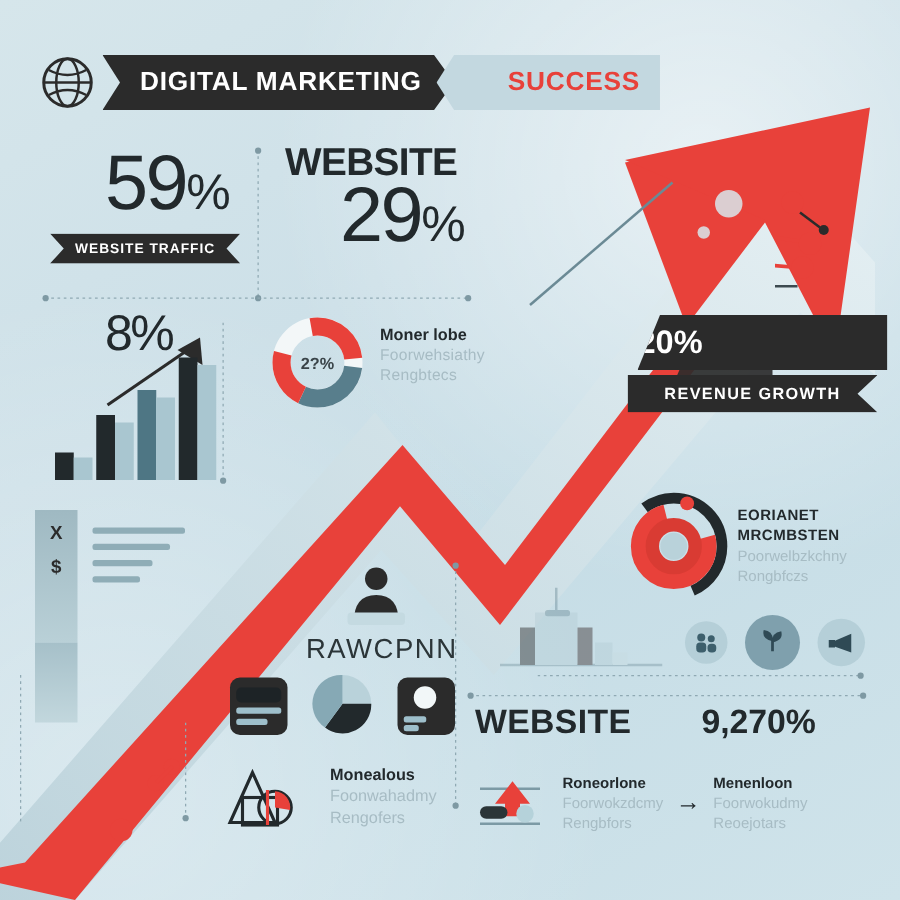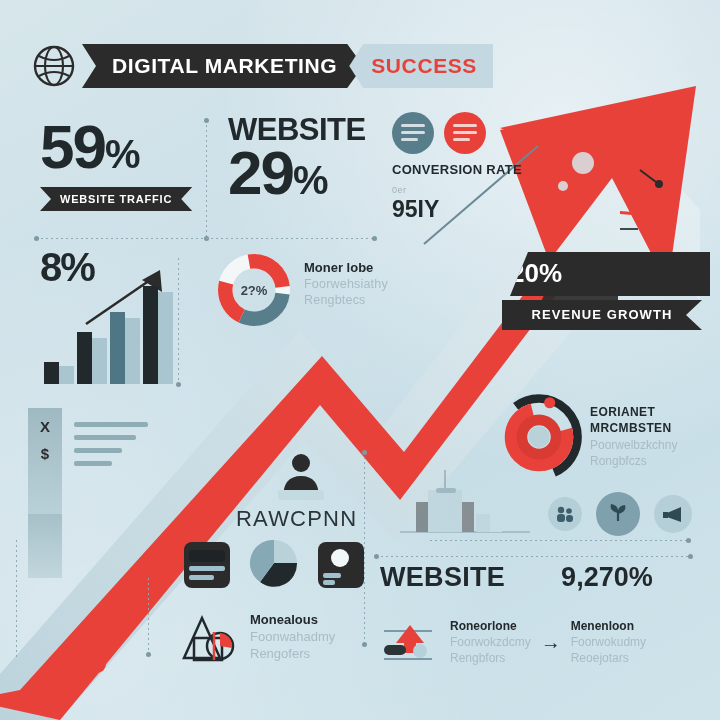--- a/index.html
+++ b/index.html
@@ -41,28 +41,28 @@
   .ribbon-main span {
     color: #fff; font-size: 21px; font-weight: bold; letter-spacing: .6px;
   }
   .ribbon-success {
     height: 44px; background: #c3d8e0;
     display: flex; align-items: center; padding: 0 16px 0 22px;
     margin-left: -14px;
     clip-path: polygon(14px 0, 100% 0, 100% 100%, 14px 100%, 0 50%);
   }
   .ribbon-success span {
-    color: #e8413a; font-size: 21px; font-weight: bold; letter-spacing: .6px;
+    color: #e8413a; font-size: 21px; font-weight: bold; letter-spacing: .6px; margin-left: 35px;
   }
 
   
   .stat-59 { position: absolute; left: 40px; top: 118px; }
   .bignum {
-    font-size: 62px; font-weight: bold; color: #22292c;
-    line-height: .95; letter-spacing: -2px;
+    font-size: 62px; font-weight: normal; color: #22292c;
+    line-height: .95; letter-spacing: -2px; margin-left: 44px;
   }
   .bignum .pct { font-size: 40px; }
 
   .tag-ribbon {
     position: relative; display: inline-flex; align-items: center;
     height: 24px; background: #2b2b2b; color: #fff;
     font-size: 11px; font-weight: bold; letter-spacing: .8px;
     padding: 0 20px; margin-top: 10px;
     clip-path: polygon(0 0, 100% 0, calc(100% - 11px) 50%, 100% 100%, 0 100%, 11px 50%);
   }
@@ -151,35 +151,35 @@
     display: flex; flex-direction: column; align-items: center;
     justify-content: flex-start; gap: 10px; padding-top: 10px;
     color: #2b2b2b; font-size: 15px; font-weight: bold;
   }
   .doc-lines { position: absolute; left: 46px; top: 14px; }
   .doc-lines div {
     height: 5px; background: #8fadb7; border-radius: 2px; margin-bottom: 8px;
   }
 
   
-  .person-block { position: absolute; left: 236px; top: 452px; text-align: left; width: 130px; }
+  .person-block { position: absolute; left: 236px; top: 452px; text-align: right; width: 130px; }
   .rawc-title {
     font-size: 22px; color: #2b3538; letter-spacing: 1.2px; margin-top: 6px;
   }
 
   
   .icon-row { position: absolute; left: 184px; top: 538px; display: flex; gap: 16px; align-items: flex-end; }
   .isq {
     width: 46px; height: 46px; border-radius: 8px; background: #2b2b2b;
     position: relative; overflow: hidden;
   }
   .isq .band { position: absolute; left: 5px; right: 5px; background: #93b3bf; height: 5px; border-radius: 2px; }
 
   
-  .mon-block { position: absolute; left: 180px; top: 612px; display: flex; align-items: flex-start; }
+  .mon-block { position: absolute; left: 180px; top: 612px; display: flex; gap: 14px; align-items: flex-start; }
   .mon-text .mt-title { font-size: 13px; font-weight: bold; color: #22292c; }
   .mon-text .mt-line { font-size: 13px; color: #a7bcc4; margin-top: 2px; }
 
   
   .city { position: absolute; left: 400px; top: 470px; opacity: .45; }
 
   
   .circ-row { position: absolute; left: 548px; top: 492px; display: flex; gap: 14px; align-items: center; }
   .circ { border-radius: 50%; background: #b5cfd8; display: flex; align-items: center; justify-content: center; }
   .circ.c1 { width: 34px; height: 34px; }
@@ -314,37 +314,20 @@
     </div>
   </div>
 
   <div class="stat-website">
     <div class="w-label">WEBSITE</div>
     <div class="bignum">
       <span>29</span><span class="pct">%</span>
     </div>
   </div>
 
-  <div class="conv">
-    <div class="conv-icons">
-      <div class="conv-dot teal">
-          <i></i>
-          <i></i>
-          <i></i>
-        </div>
-      <div class="conv-dot red">
-          <i></i>
-          <i></i>
-          <i></i>
-        </div>
-    </div>
-    <div class="conv-title">CONVERSION RATE</div>
-    <div class="conv-sub">0er</div>
-    <div class="conv-val">95IY</div>
-  </div>
 
   <div class="barblock">
     <div class="bignum">
       <span>8</span><span class="pct">%</span>
     </div>
     <svg style="position:absolute; left:46px; top:18px;" width="86" height="62">
       <line x1="4" y1="58" x2="74" y2="10" stroke="#2b2b2b" stroke-width="2.5"></line>
       <polygon points="78,4 80,26 60,14" fill="#2b2b2b"></polygon>
     </svg>
     <div class="bars">

